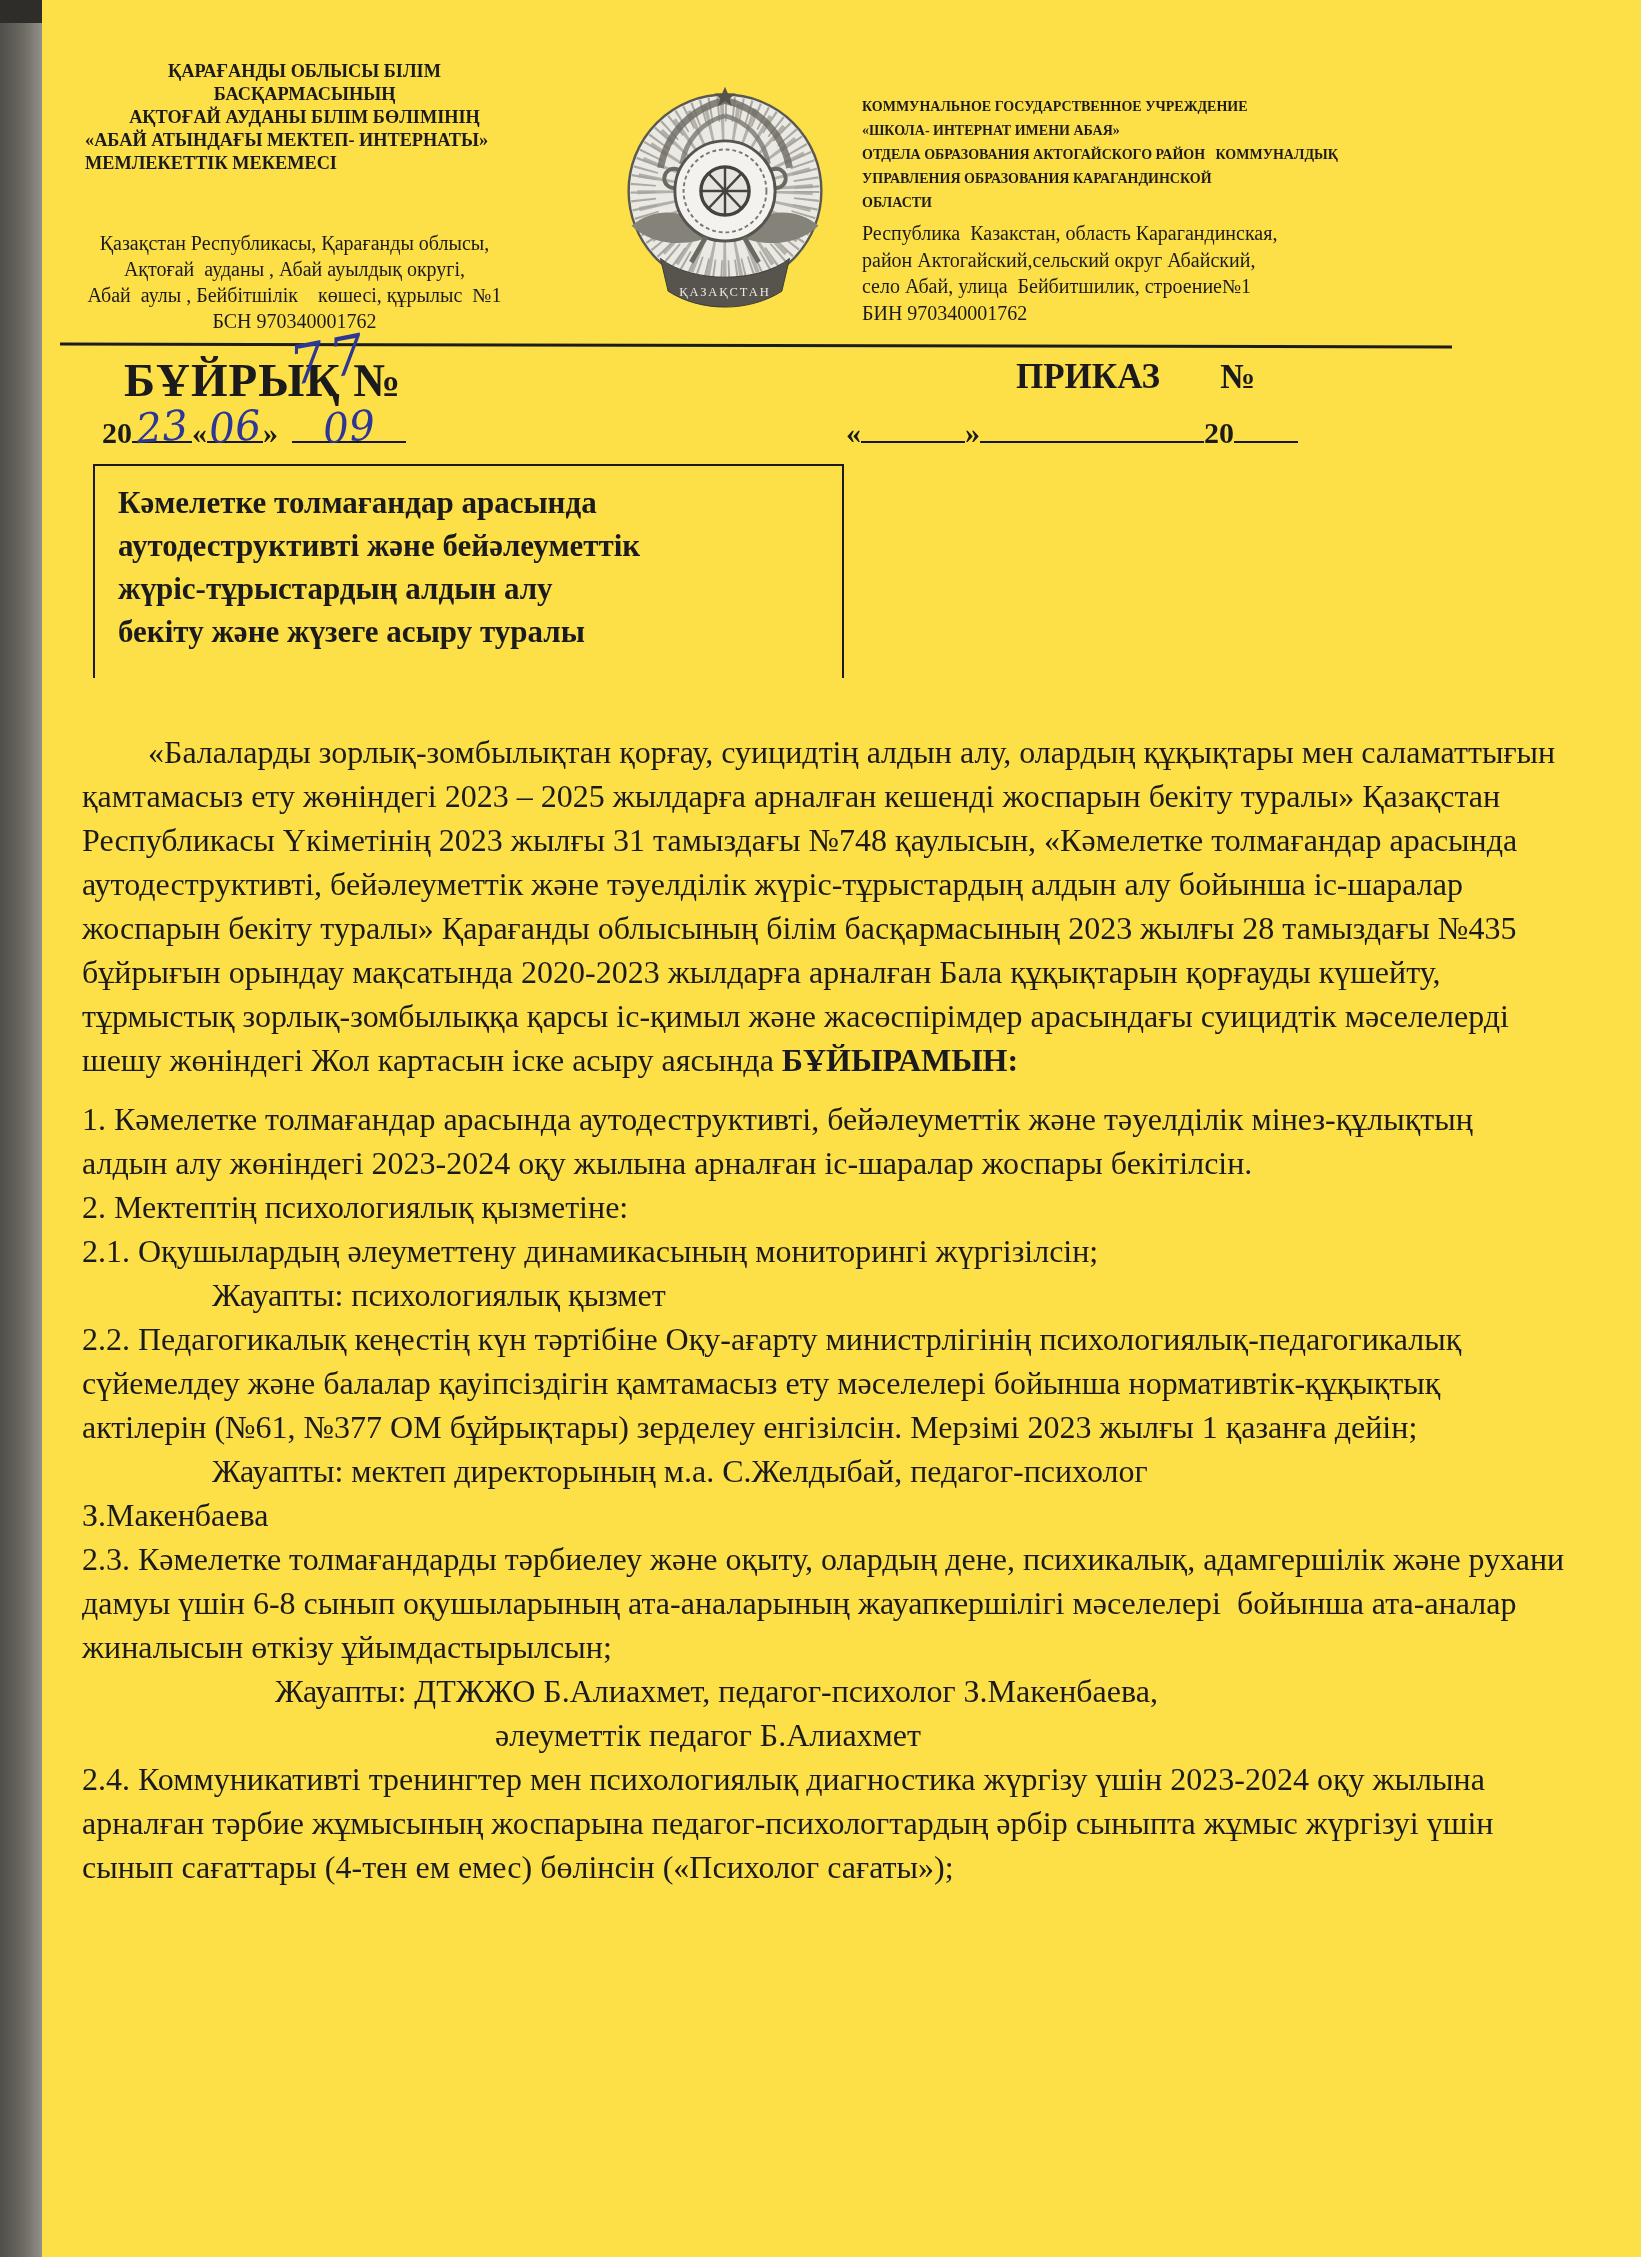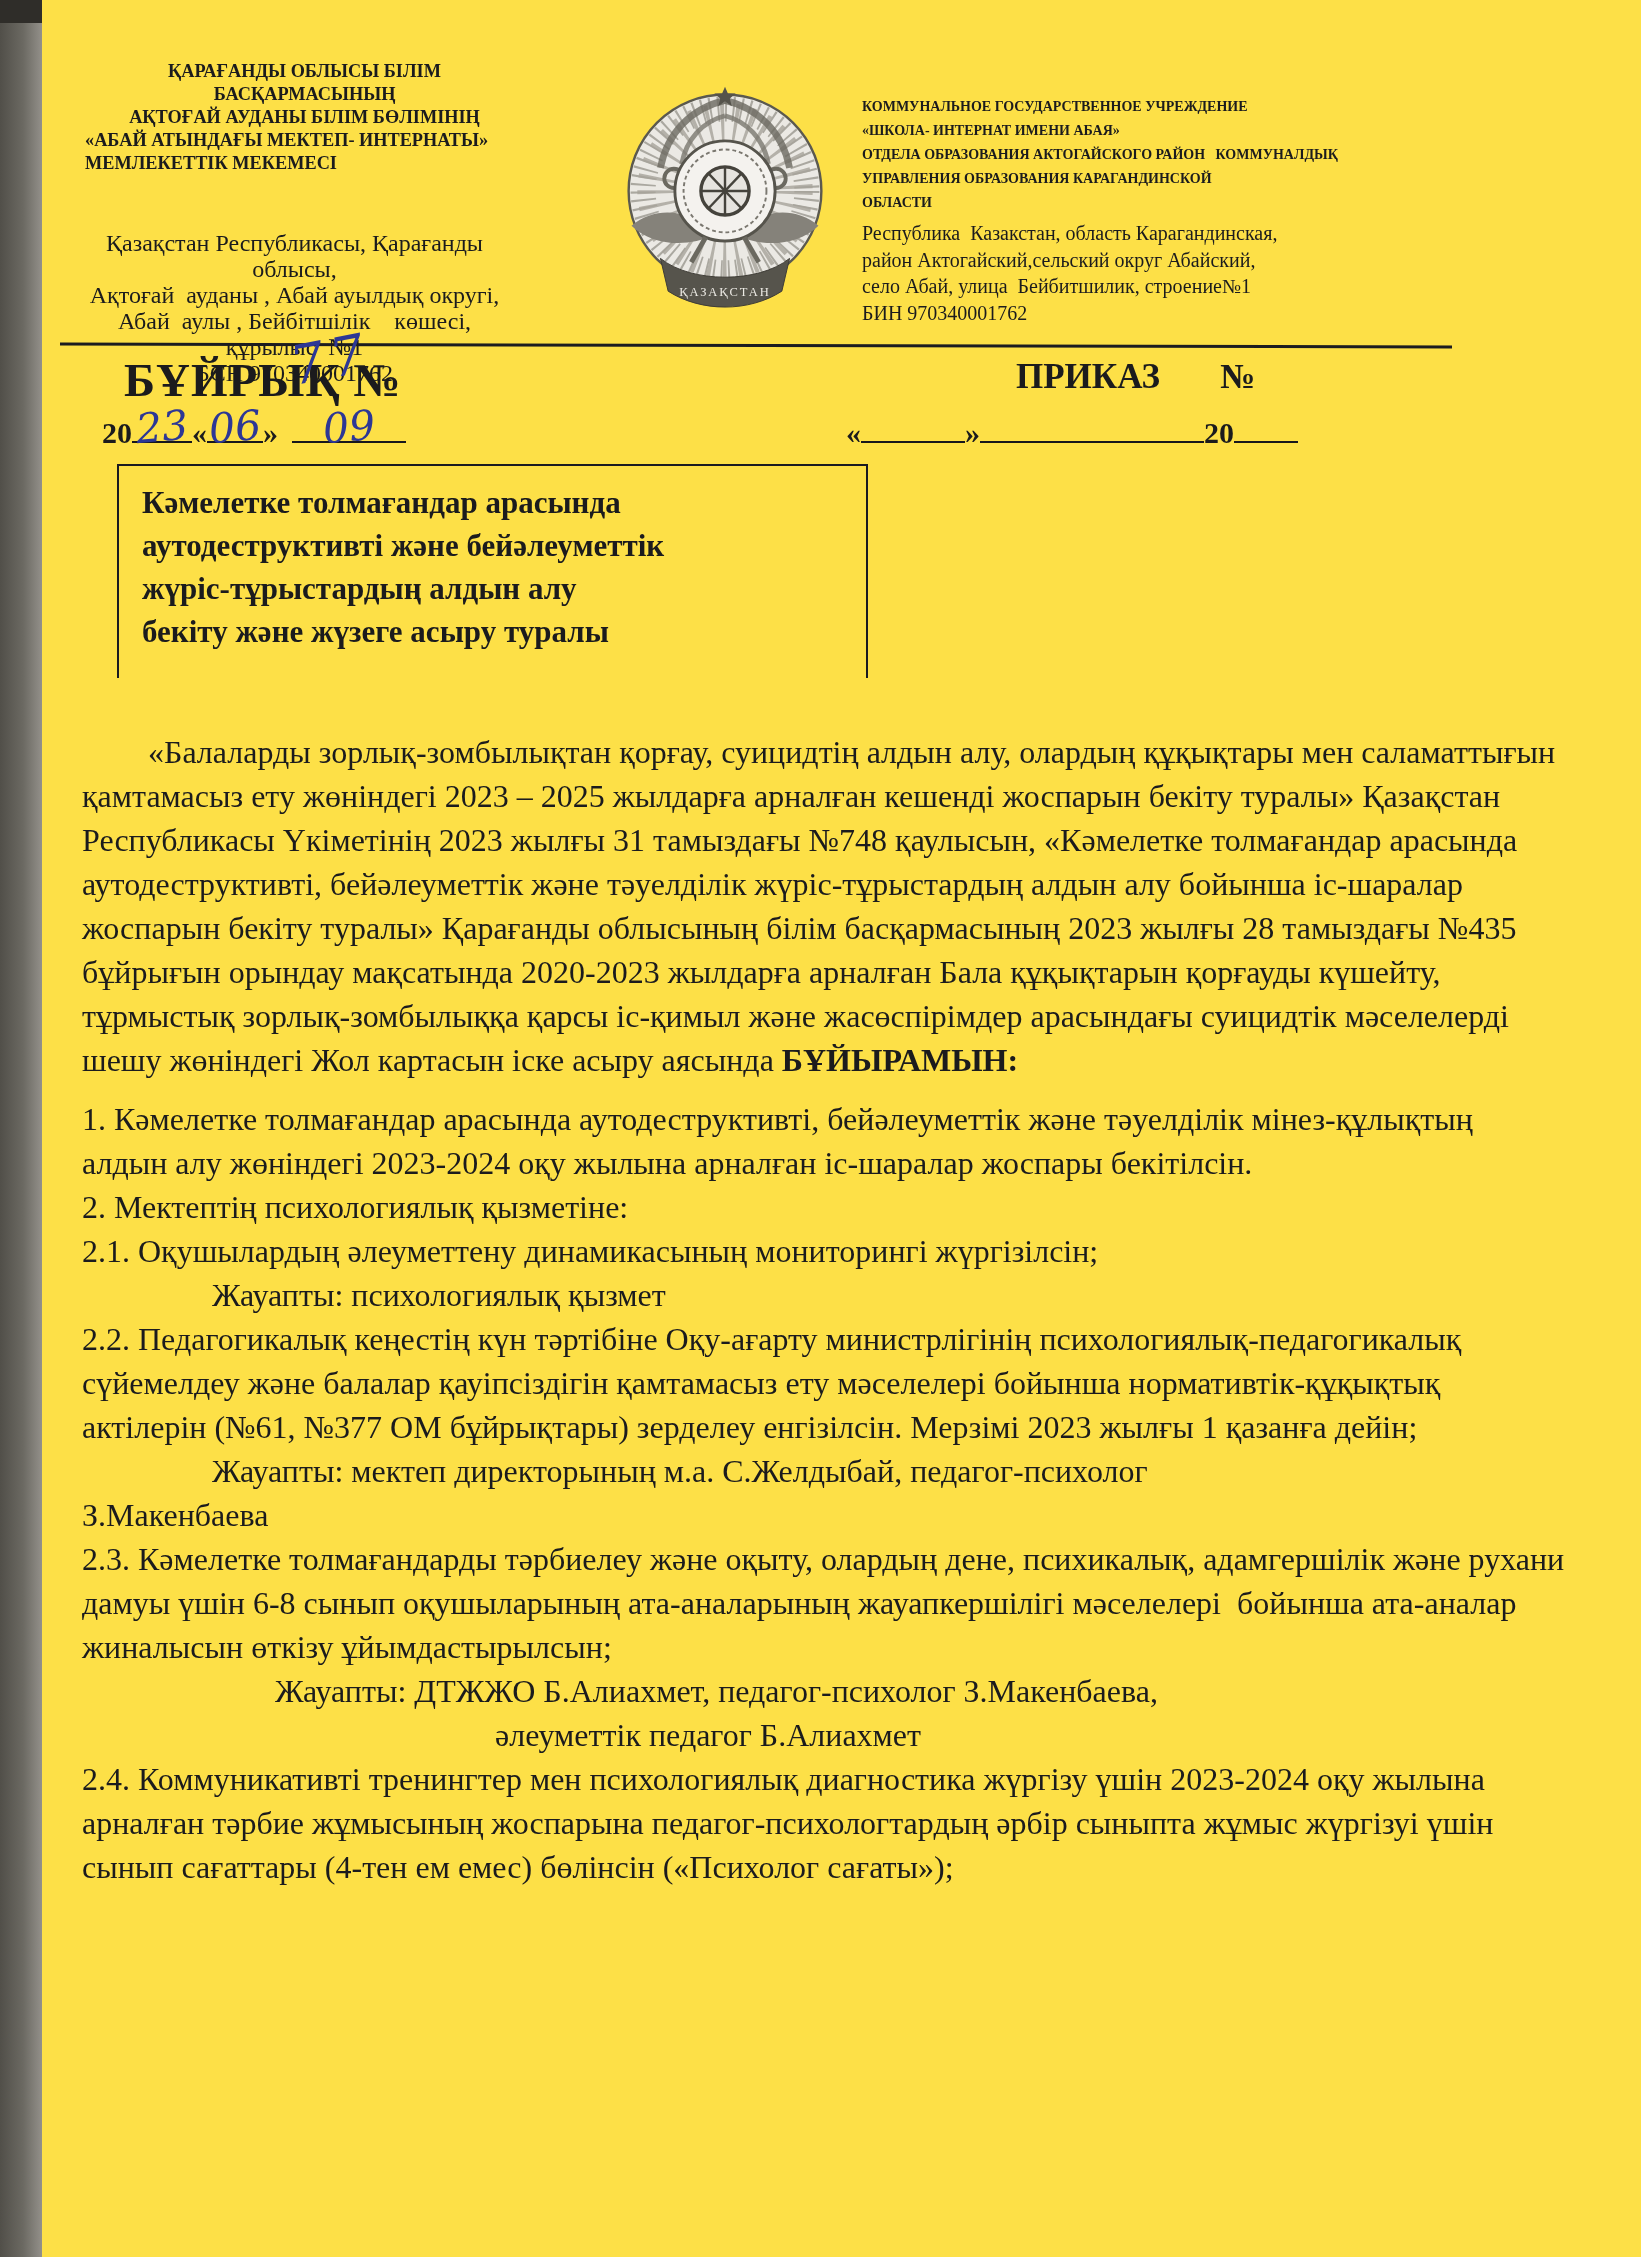--- a/index.html
+++ b/index.html
@@ -9,21 +9,21 @@
   .scan-strip{position:absolute;left:0;top:0;width:42px;height:2257px;
               background:linear-gradient(to right,#514f49,#6b6962 55%,#93908a);}
   .scan-corner{position:absolute;left:0;top:0;width:42px;height:23px;background:#2f2d29;}
 
   .pre{white-space:pre-wrap;}
 
   
   .org-kk{position:absolute;left:85px;top:60px;width:439px;font-weight:bold;
           font-size:18.3px;line-height:23px;}
   .org-kk .c{text-align:center;}
-  .addr-kk{position:absolute;left:75px;top:230px;width:439px;font-size:24px;
+  .addr-kk{position:absolute;left:75px;top:230px;width:439px;font-size:20px;
            line-height:26px;text-align:center;}
   .org-ru{position:absolute;left:862px;top:95px;width:676px;font-weight:bold;
           font-size:14px;line-height:24px;}
   .addr-ru{position:absolute;left:862px;top:220px;width:637px;font-size:20px;line-height:26.6px;}
 
   .emblem{position:absolute;left:614px;top:83px;width:222px;height:239px;}
 
   .rule{position:absolute;left:60px;top:344px;width:1392px;height:2.9px;background:#1c1c20;
         transform:rotate(0.12deg);}
 
@@ -37,21 +37,21 @@
   .slot{display:inline-block;border-bottom:2.9px solid #17171c;height:35px;position:relative;
         vertical-align:baseline;}
   .slot .hw{position:absolute;left:50%;bottom:-9.7px;transform:translateX(-50%) rotate(-5deg);
             font-size:41px;font-weight:normal;white-space:nowrap;}
   .order-ru-label{position:absolute;left:1016px;top:357px;font-weight:bold;font-size:35px;}
   .order-ru-label .no{margin-left:60px;}
 
   
   .title-box{position:absolute;left:93px;top:464px;width:716px;border:2.9px solid #1a1a20;
              border-bottom:none;padding:15.4px 7.7px 25px 23px;font-weight:bold;
-             font-size:31px;line-height:43px;margin-left:24px;}
+             font-size:31px;line-height:43px;}
 
   
   .body{position:absolute;left:82px;top:730px;width:1484px;font-size:32px;line-height:44px;}
   .body p{margin:0;}
   .indent{text-indent:66px;}
   .gap{margin-top:15.4px !important;}
   .resp{text-indent:130px;}
   .resp2{text-indent:193px;}
   .centerline{text-align:center;padding-right:232px;}
   .bold{font-weight:bold;}

